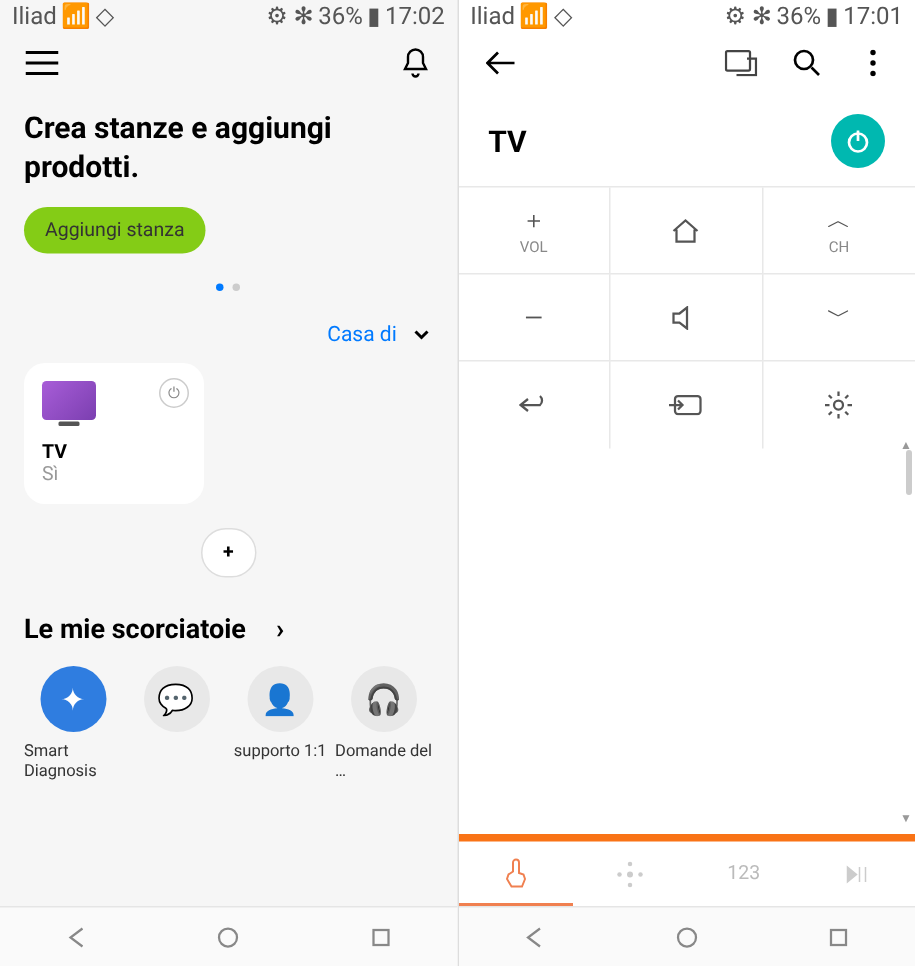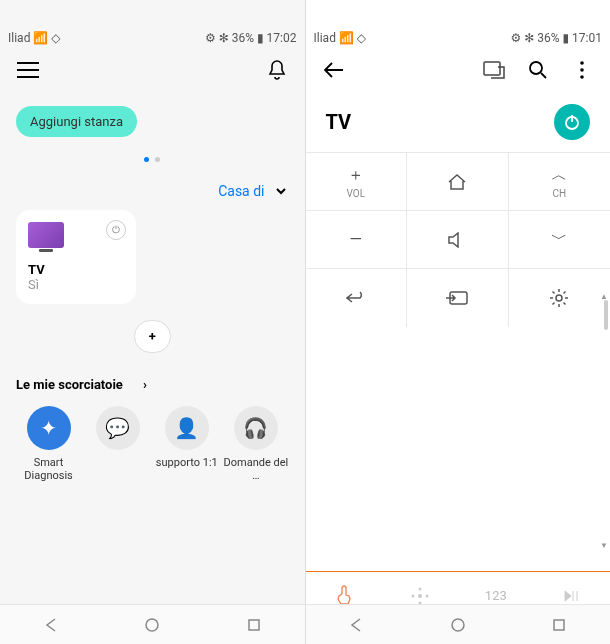--- a/index.html
+++ b/index.html
@@ -1,69 +1,69 @@
 <!DOCTYPE html>
 <html><head>
   <meta charset="utf-8">
   <style>
     * { margin: 0; padding: 0; box-sizing: border-box; font-family: -apple-system, BlinkMacSystemFont, "Segoe UI", Roboto, sans-serif; }
     body { width: 610px; height: 644px; display: flex; background: #f0f0f0; overflow: hidden; }
     .screen { flex: 1; background: #f6f6f6; display: flex; flex-direction: column; position: relative; }
     .screen.left { border-right: 1px solid #ddd; }
     .screen.right { background: #ffffff; }
     
-    .status-bar { height: 20px; display: flex; justify-content: space-between; align-items: center; padding: 0 8px; font-size: 12px; color: #555; margin-top: 28px; }
+    .status-bar { height: 20px; display: flex; justify-content: space-between; align-items: center; padding: 0 8px; font-size: 16px; color: #555; }
     .status-left, .status-right { display: flex; gap: 3px; align-items: center; }
     
     .app-bar { height: 44px; display: flex; justify-content: space-between; align-items: center; padding: 0 16px; }
     .app-bar-right { display: flex; gap: 20px; align-items: center; margin-left: auto; }
     
     .icon-btn { width: 24px; height: 24px; display: flex; align-items: center; justify-content: center; cursor: pointer; }
     
     .content { flex: 1; padding: 0 16px; overflow: hidden; }
     
     .title { font-size: 20px; font-weight: bold; color: #000; margin-top: 8px; line-height: 1.3; }
     
-    .add-room-btn { display: inline-block; background: #5eead4; border: none; padding: 8px 14px; border-radius: 18px; font-size: 13px; color: #333; margin-top: 14px; cursor: pointer; }
+    .add-room-btn { display: inline-block; background: #84cc16; border: none; padding: 8px 14px; border-radius: 18px; font-size: 13px; color: #333; margin-top: 14px; cursor: pointer; }
     
     .dots { display: flex; gap: 6px; justify-content: center; margin: 20px 0; }
     .dot { width: 5px; height: 5px; border-radius: 50%; background: #ccc; }
     .dot.active { background: #007aff; }
     
     .home-selector { display: flex; align-items: center; color: #007aff; font-size: 14px; margin-bottom: 10px; justify-content: flex-end; }
     .home-selector select { border: none; background: transparent; font-size: 14px; color: #000; margin-left: 4px; }
     
     .device-card { background: #fff; border-radius: 14px; padding: 12px; width: 120px; position: relative; margin-bottom: 16px; }
     .device-card .power { position: absolute; right: 10px; top: 10px; width: 20px; height: 20px; border: 1px solid #ccc; border-radius: 50%; display: flex; align-items: center; justify-content: center; font-size: 10px; color: #888; cursor: pointer; }
     .tv-icon { width: 36px; height: 26px; background: linear-gradient(135deg, #a85dd8, #7b3fb0); border-radius: 3px; margin-bottom: 14px; position: relative; }
     .tv-icon::after { content: ''; position: absolute; bottom: -4px; left: 50%; transform: translateX(-50%); width: 14px; height: 3px; background: #555; border-radius: 1px; }
     .device-name { font-size: 13px; font-weight: bold; color: #000; }
     .device-status { font-size: 13px; color: #999; }
     
     .add-device-btn { display: flex; align-items: center; gap: 6px; background: #fff; border: 1px solid #ddd; padding: 8px 14px; border-radius: 20px; font-size: 13px; font-weight: bold; color: #000; margin: 0 auto 24px; cursor: pointer; }
     
-    .shortcuts-header { display: flex; align-items: center; gap: 20px; font-size: 13px; font-weight: bold; margin-bottom: 14px; cursor: pointer; }
+    .shortcuts-header { display: flex; align-items: center; gap: 20px; font-size: 18px; font-weight: bold; margin-bottom: 14px; cursor: pointer; }
     
     .shortcuts-row { display: flex; gap: 4px; }
     .shortcut { flex: 1; display: flex; flex-direction: column; align-items: center; gap: 6px; cursor: pointer; }
     .shortcut-icon { width: 44px; height: 44px; border-radius: 50%; display: flex; align-items: center; justify-content: center; font-size: 20px; }
-    .shortcut-label { font-size: 11px; text-align: center; color: #333; line-height: 1.2; }
+    .shortcut-label { font-size: 11px; text-align: left; color: #333; line-height: 1.2; }
     
     
     .tv-title-row { display: flex; justify-content: space-between; align-items: center; padding: 12px 20px; }
     .tv-title { font-size: 20px; font-weight: bold; }
     .power-btn { width: 36px; height: 36px; border-radius: 50%; background: #00b8b0; display: flex; align-items: center; justify-content: center; cursor: pointer; color: #fff; }
     
     .remote-grid { display: grid; grid-template-columns: 1fr 1fr 1fr; border-top: 1px solid #e8e8e8; }
     .remote-cell { height: 58px; display: flex; flex-direction: column; align-items: center; justify-content: center; border-right: 1px solid #e8e8e8; border-bottom: 1px solid #e8e8e8; cursor: pointer; font-size: 16px; color: #555; }
     .remote-cell:nth-child(3n) { border-right: none; }
     .remote-label { font-size: 10px; color: #888; margin-top: 2px; }
     .remote-cell.no-border-bottom { border-bottom: none; }
     
-    .bottom-tabs { position: absolute; bottom: 25px; left: 0; right: 0; height: 48px; display: flex; border-top: 1px solid #f97316; }
+    .bottom-tabs { position: absolute; bottom: 40px; left: 0; right: 0; height: 48px; display: flex; border-top: 5px solid #f97316; }
     .tab { flex: 1; display: flex; align-items: center; justify-content: center; font-size: 13px; color: #bbb; cursor: pointer; }
     .tab.active { color: #f08050; border-bottom: 2px solid #f08050; }
     
     .nav-bar { position: absolute; bottom: 0; left: 0; right: 0; height: 40px; display: flex; background: #fafafa; border-top: 1px solid #e5e5e5; }
     .nav-btn { flex: 1; display: flex; align-items: center; justify-content: center; cursor: pointer; color: #777; }
     
     .scroll-indicator { position: absolute; right: 2px; top: 300px; width: 4px; height: 30px; background: #ccc; border-radius: 2px; }
     .scroll-up { position: absolute; right: 2px; top: 292px; font-size: 8px; color: #999; }
     .scroll-down { position: absolute; right: 2px; bottom: 94px; font-size: 8px; color: #999; }
     
@@ -94,20 +94,21 @@
         </svg>
     </div>
     <div class="icon-btn">
       <svg width="20" height="22" viewBox="0 0 20 22">
           <path d="M10 2a5 5 0 015 5v4l2 4H3l2-4V7a5 5 0 015-5zM8 18a2 2 0 004 0" fill="none" stroke="#000" stroke-width="1.6"></path>
         </svg>
     </div>
   </div>
 
   <div class="content">
+    <div class="title">Crea stanze e aggiungi prodotti.</div>
     <button class="add-room-btn">Aggiungi stanza</button>
     
     <div class="dots">
       <div class="dot active"></div>
       <div class="dot"></div>
     </div>
     
     <div class="home-selector">
       <span>Casa di</span>
       <select><option></option></select>

